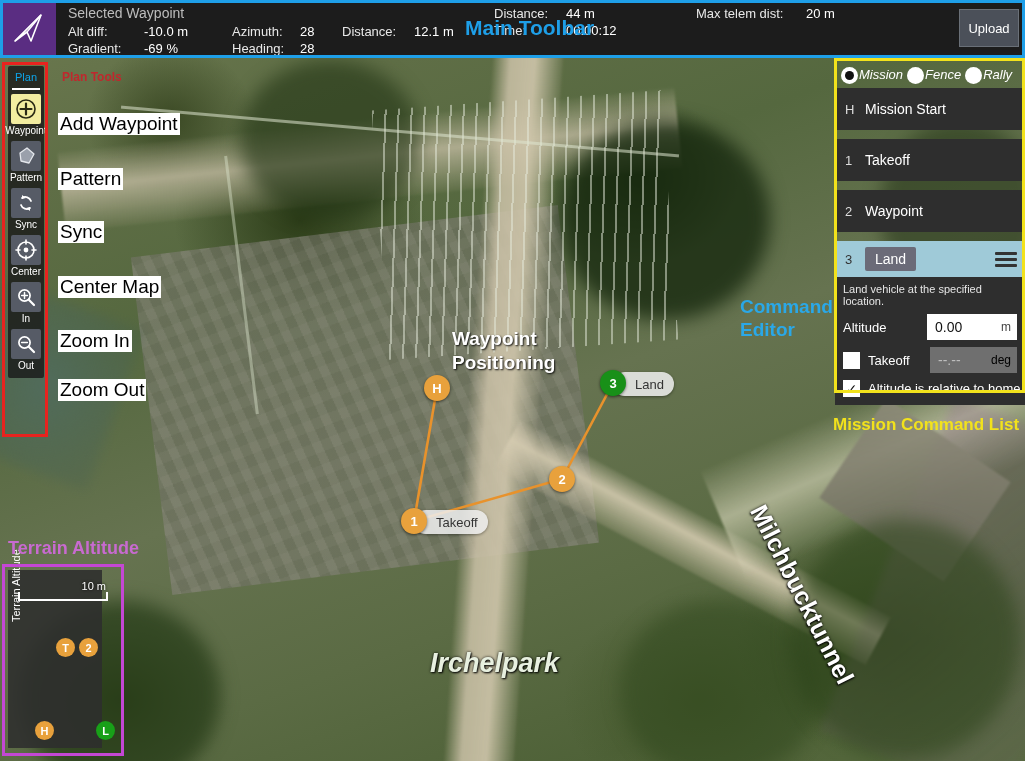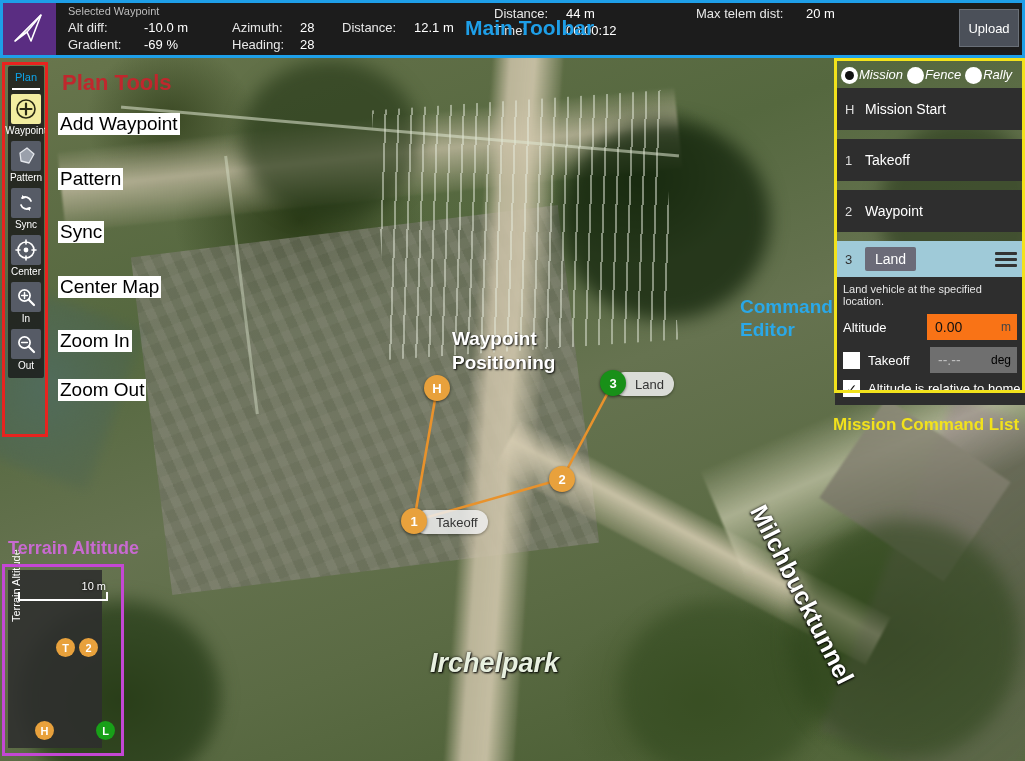--- a/index.html
+++ b/index.html
@@ -94,21 +94,21 @@
   
   #toolbar {
     position: absolute; left: 0; top: 0; width: 1025px; height: 56px;
     background: #1c1c1c; display: flex; align-items: stretch; z-index: 30;
   }
   #app-logo {
     width: 56px; height: 56px; background: #5a2d82;
     display: flex; align-items: center; justify-content: center; flex: none;
   }
   .tb-group { padding: 5px 0 0 12px; color: #fff; }
-  .tb-cap { font-size: 11px; color: #bdbdbd; margin-bottom: 2px; }
+  .tb-cap { font-size: 14px; color: #bdbdbd; margin-bottom: 2px; }
   .tb-row { display: flex; font-size: 13px; line-height: 17px; }
   .tb-k { color: #e8e8e8; }
   .tb-v { color: #fff; }
   #tb-selected { width: 420px; }
   #tb-selected .c1 { width: 76px; } #tb-selected .c2 { width: 88px; }
   #tb-selected .c3 { width: 68px; } #tb-selected .c4 { width: 42px; }
   #tb-selected .c5 { width: 72px; }
   #tb-total { margin-left: 6px; }
   #tb-total .c1 { width: 72px; } #tb-total .c2 { width: 130px; }
   #tb-total .c3 { width: 110px; }
@@ -157,21 +157,21 @@
   .cmd-sel .name {
     background: #6b6b78; color: #fff; font-size: 14px; padding: 4px 10px; border-radius: 2px;
   }
   .hamburger { margin-left: auto; width: 22px; display: flex; flex-direction: column; gap: 3px; cursor: pointer; }
   .hamburger i { display: block; height: 3px; background: #333; border-radius: 1px; }
   #cmd-editor { background: #2e2e2e; padding: 6px 8px 8px; color: #fff; }
   #cmd-desc { font-size: 11px; color: #e6e6e6; margin-bottom: 7px; }
   .fld { display: flex; align-items: center; margin-bottom: 7px; }
   .fld .flabel { font-size: 13px; width: 84px; }
   .fld .inp {
-    flex: 1; height: 26px; background: #f97316; color: #111; font-size: 14px;
+    flex: 1; height: 26px; background: #ffffff; color: #111; font-size: 14px;
     display: flex; align-items: center; justify-content: space-between; padding: 0 6px 0 8px;
   }
   .fld .inp.disabled { background: #6f6f6f; color: #bdbdbd; }
   .fld .unit { font-size: 12px; color: #444; }
   .fld .inp.disabled .unit { color: #000000; }
   .cbox {
     width: 17px; height: 17px; background: #fff; flex: none; margin-right: 8px;
     display: flex; align-items: center; justify-content: center;
     color: #111; font-size: 14px; line-height: 1; cursor: pointer;
   }
@@ -433,21 +433,21 @@
     <div class="tdot green" style="left:88px; top:151px;">L</div>
   </div>
 
   <div id="annot">
     <div class="box" style="left:0; top:0; width:1025px; height:58px; border:3px solid #1e9fe8;"></div>
     <div class="box" style="left:2px; top:62px; width:46px; height:375px; border:3px solid #e8231f;"></div>
     <div class="box" style="left:834px; top:58px; width:191px; height:335px; border:3px solid #f2e21c;"></div>
     <div class="box" style="left:2px; top:564px; width:122px; height:192px; border:3px solid #c447d4;"></div>
 
     <div class="ann-text" style="left:465px; top:16px; color:#1e9fe8; font-size:21px;">Main Toolbar</div>
-    <div class="ann-text" style="left:62px; top:70px; color:#c0272d; font-size:22px;">Plan Tools</div>
+    <div class="ann-text" style="left:62px; top:70px; color:#c0272d; font-size:12px;">Plan Tools</div>
 
     <div class="ann-text ann-white" style="left:58px; top:113px;">Add Waypoint</div>
     <div class="ann-text ann-white" style="left:58px; top:168px;">Pattern</div>
     <div class="ann-text ann-white" style="left:58px; top:221px;">Sync</div>
     <div class="ann-text ann-white" style="left:58px; top:276px;">Center Map</div>
     <div class="ann-text ann-white" style="left:58px; top:330px;">Zoom In</div>
     <div class="ann-text ann-white" style="left:58px; top:379px;">Zoom Out</div>
 
     <div class="ann-text ann-bold-white" style="left:452px; top:328px;">Waypoint</div>
     <div class="ann-text ann-bold-white" style="left:452px; top:352px;">Positioning</div>

